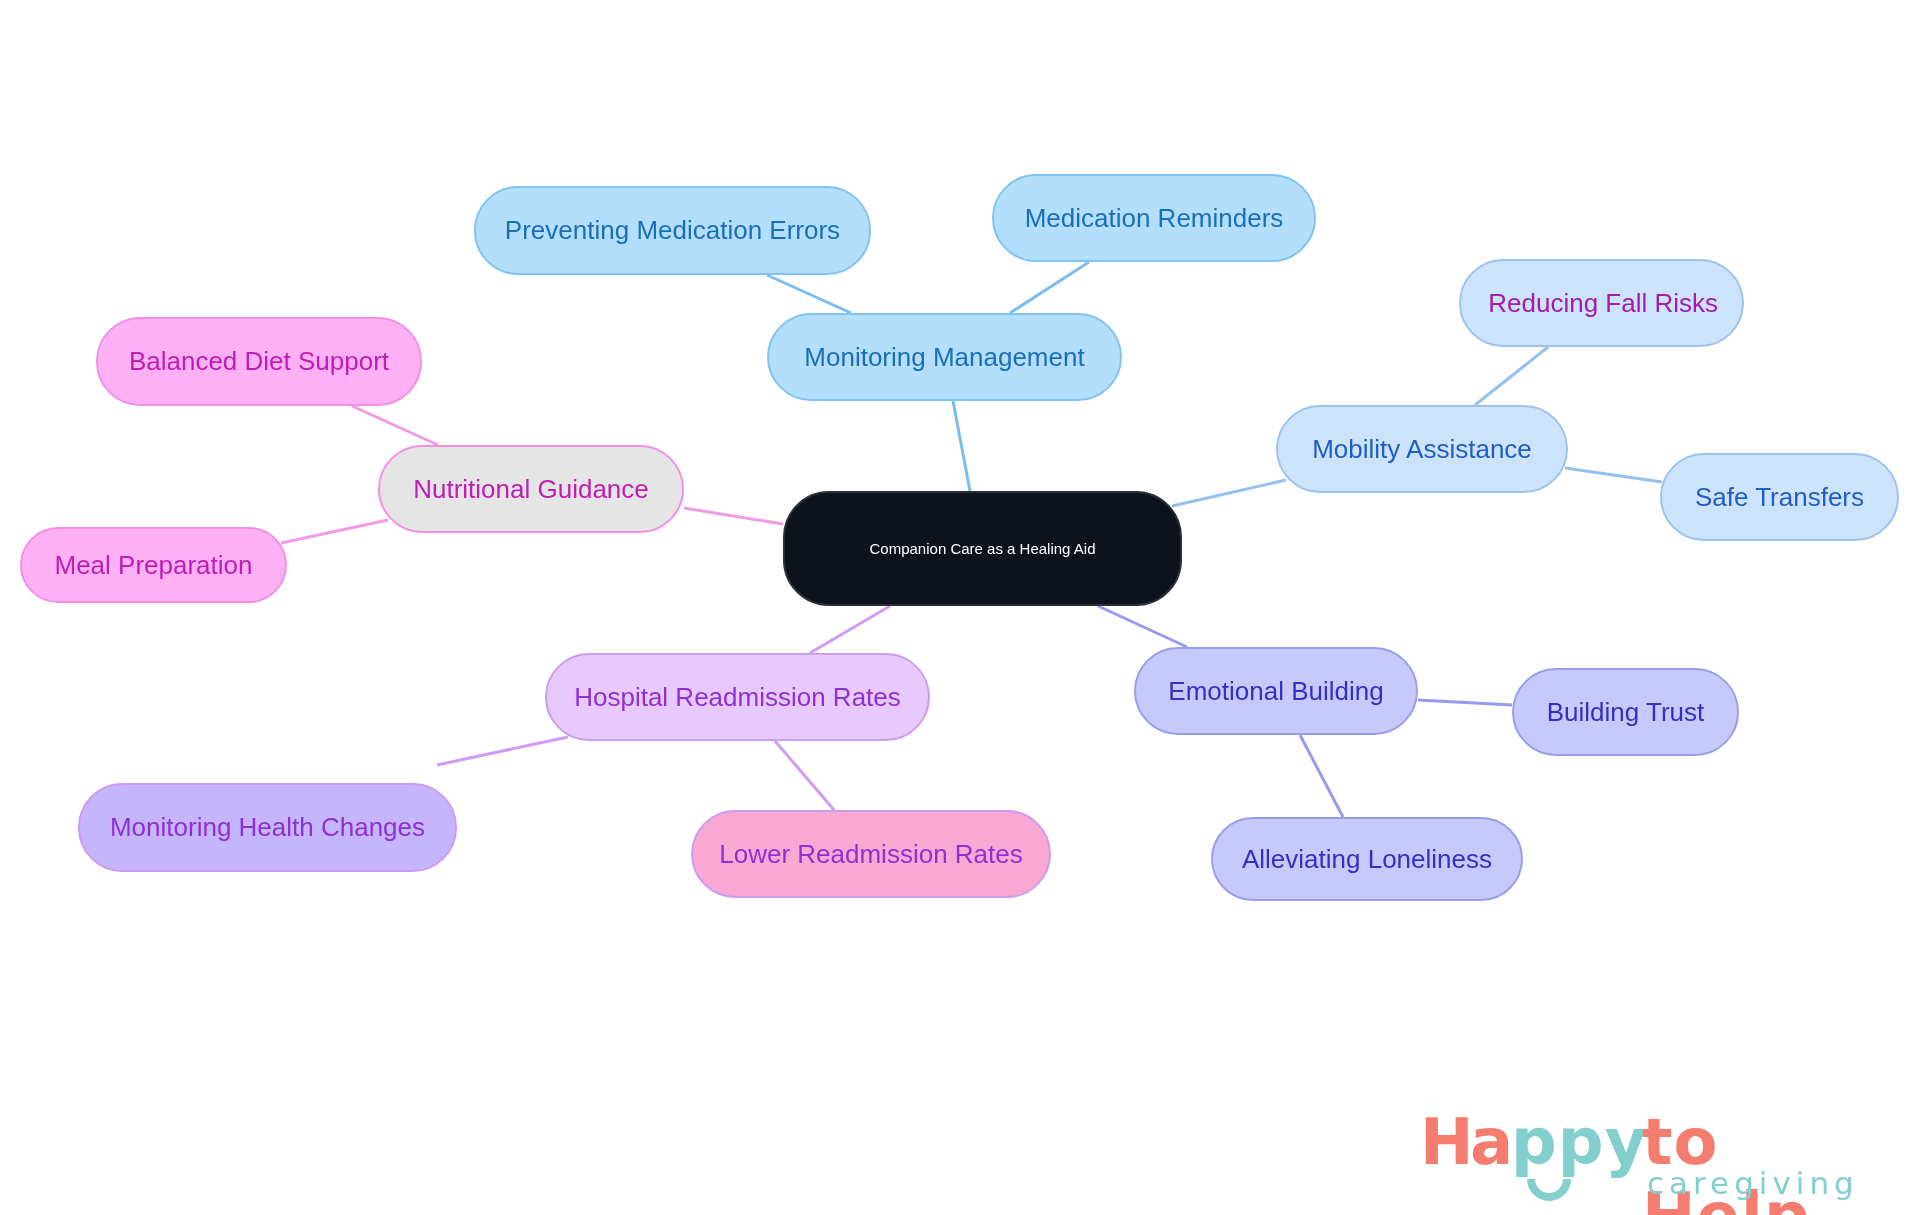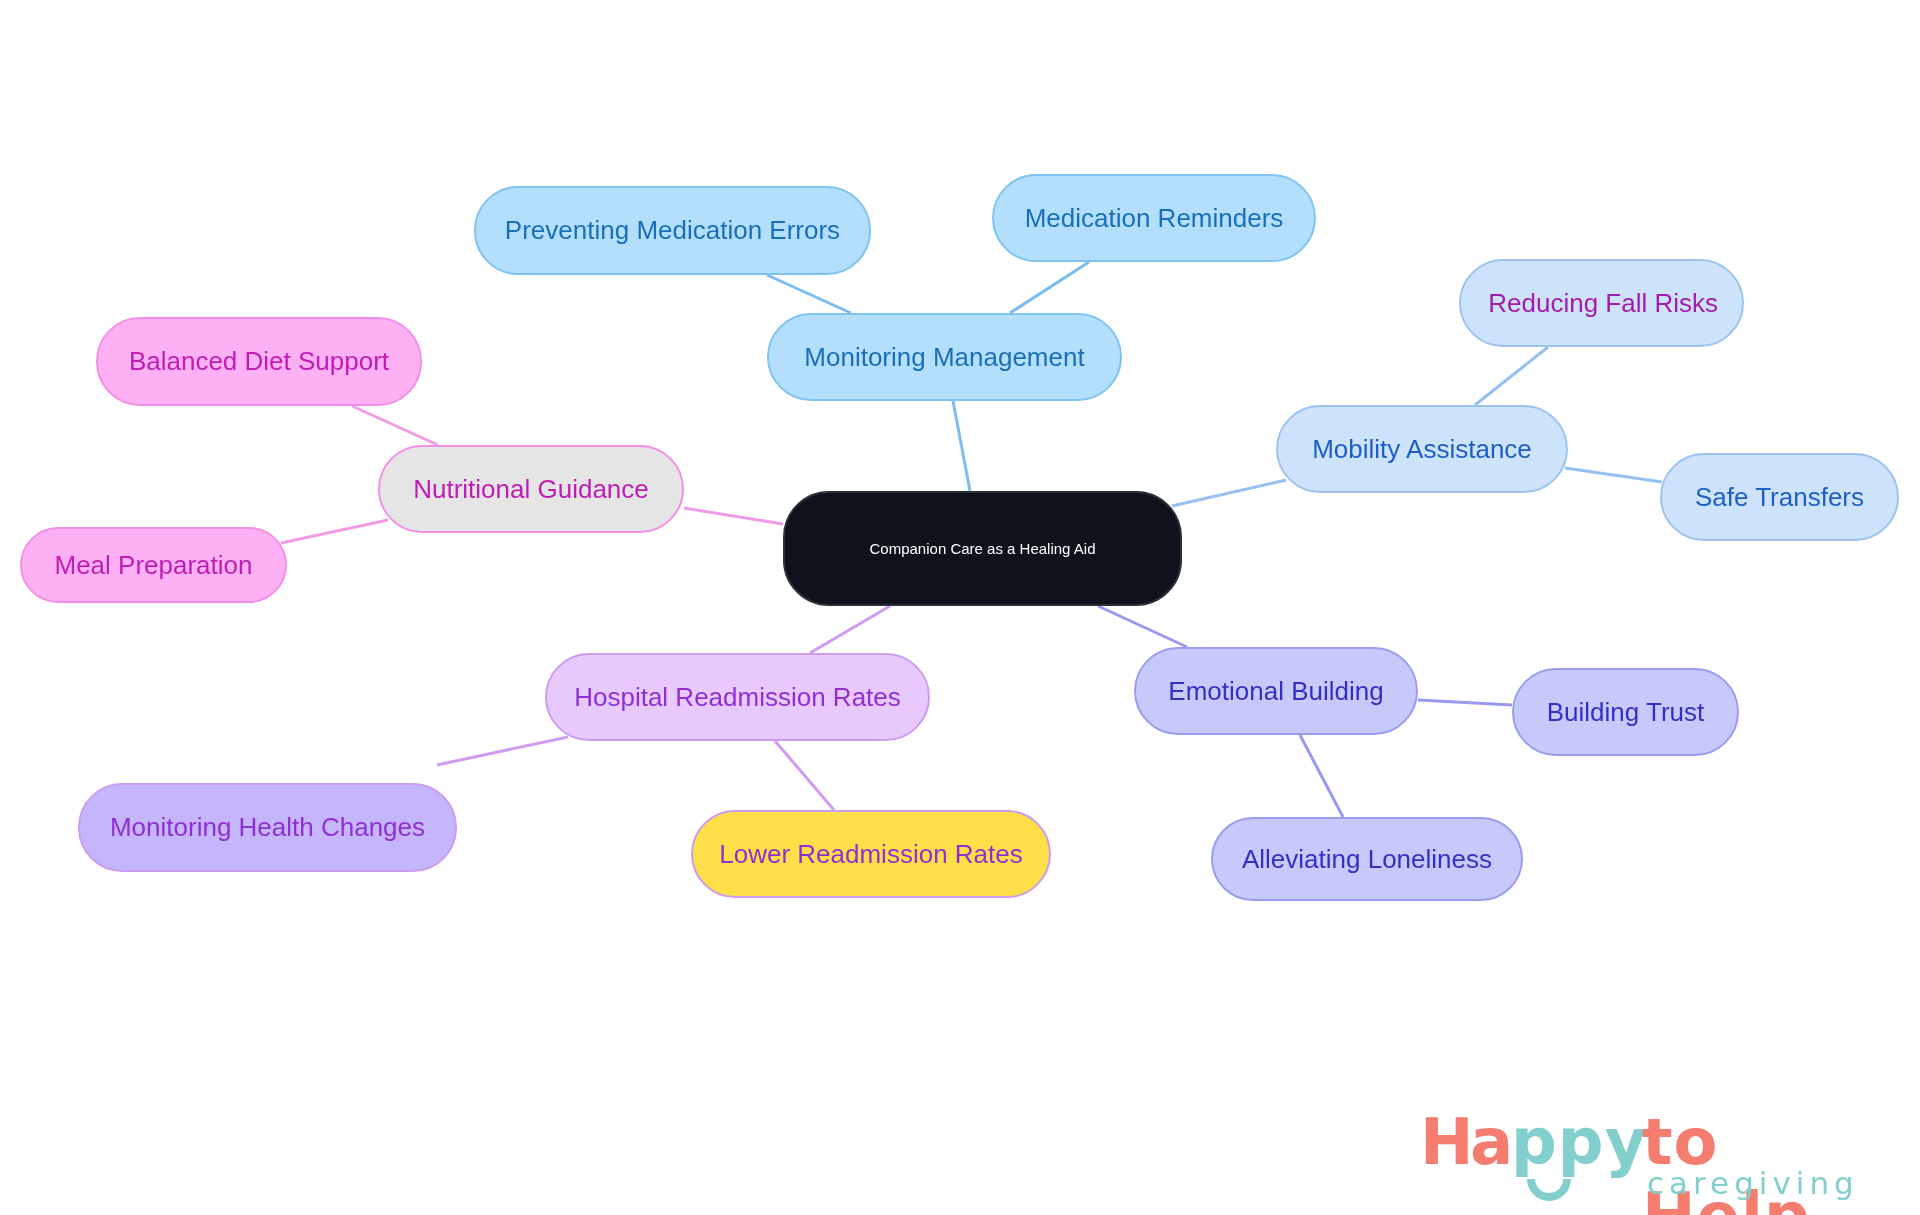--- a/index.html
+++ b/index.html
@@ -73,21 +73,21 @@
   <div class="node" id="n-loneliness" style="left: 1211px; top: 817px; width: 312px; height: 84px; background: rgb(200, 201, 251); border-color: rgb(154, 156, 239); color: rgb(52, 48, 196);">
     <span>Alleviating Loneliness</span>
   </div>
 
   <div class="node" id="n-hospital" style="left: 545px; top: 653px; width: 385px; height: 88px; background: rgb(232, 201, 253); border-color: rgb(203, 156, 240); color: rgb(144, 48, 212);">
     <span>Hospital Readmission Rates</span>
   </div>
   <div class="node" id="n-monitoring" style="left: 78px; top: 759px; width: 379px; height: 89px; background: #c4b5fd; border-color: rgb(203, 156, 240); color: rgb(144, 48, 212); margin-top: 24px;">
     <span>Monitoring Health Changes</span>
   </div>
-  <div class="node" id="n-lower_readm" style="left: 691px; top: 810px; width: 360px; height: 88px; background: #fde047; border-color: rgb(203, 156, 240); color: rgb(144, 48, 212);">
+  <div class="node" id="n-lower_readm" style="left: 691px; top: 810px; width: 360px; height: 88px; background: #f9a8d4; border-color: rgb(203, 156, 240); color: rgb(144, 48, 212);">
     <span>Lower Readmission Rates</span>
   </div>
 
   <div class="node" id="n-nutrition" style="left: 378px; top: 445px; width: 306px; height: 88px; background: #e5e5e5; border-color: rgb(244, 143, 230); color: rgb(192, 28, 182);">
     <span>Nutritional Guidance</span>
   </div>
   <div class="node" id="n-balanced" style="left: 96px; top: 317px; width: 326px; height: 89px; background: rgb(253, 177, 244); border-color: rgb(244, 143, 230); color: rgb(192, 28, 182);">
     <span>Balanced Diet Support</span>
   </div>
   <div class="node" id="n-meal" style="left: 20px; top: 527px; width: 267px; height: 76px; background: rgb(253, 177, 244); border-color: rgb(244, 143, 230); color: rgb(192, 28, 182);">

